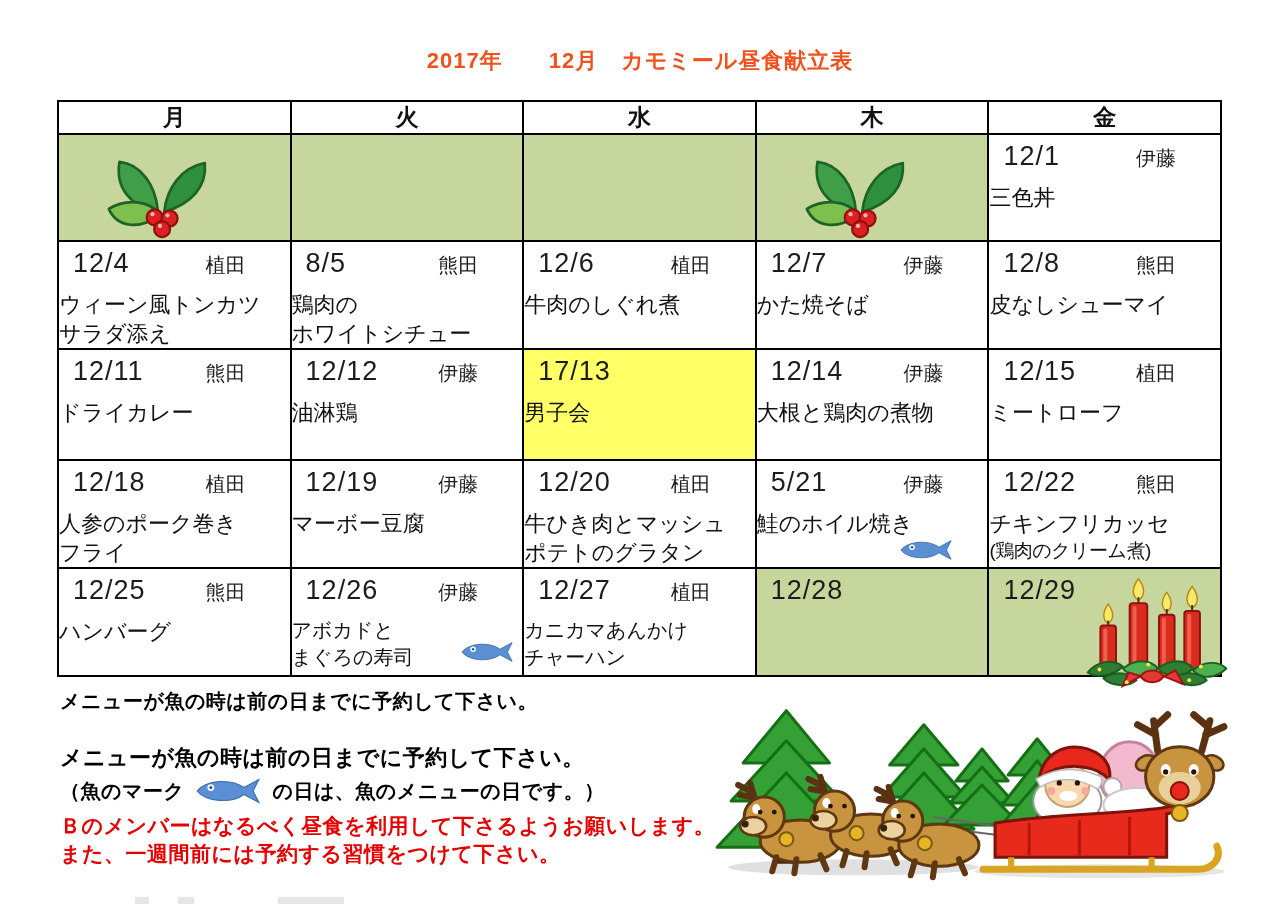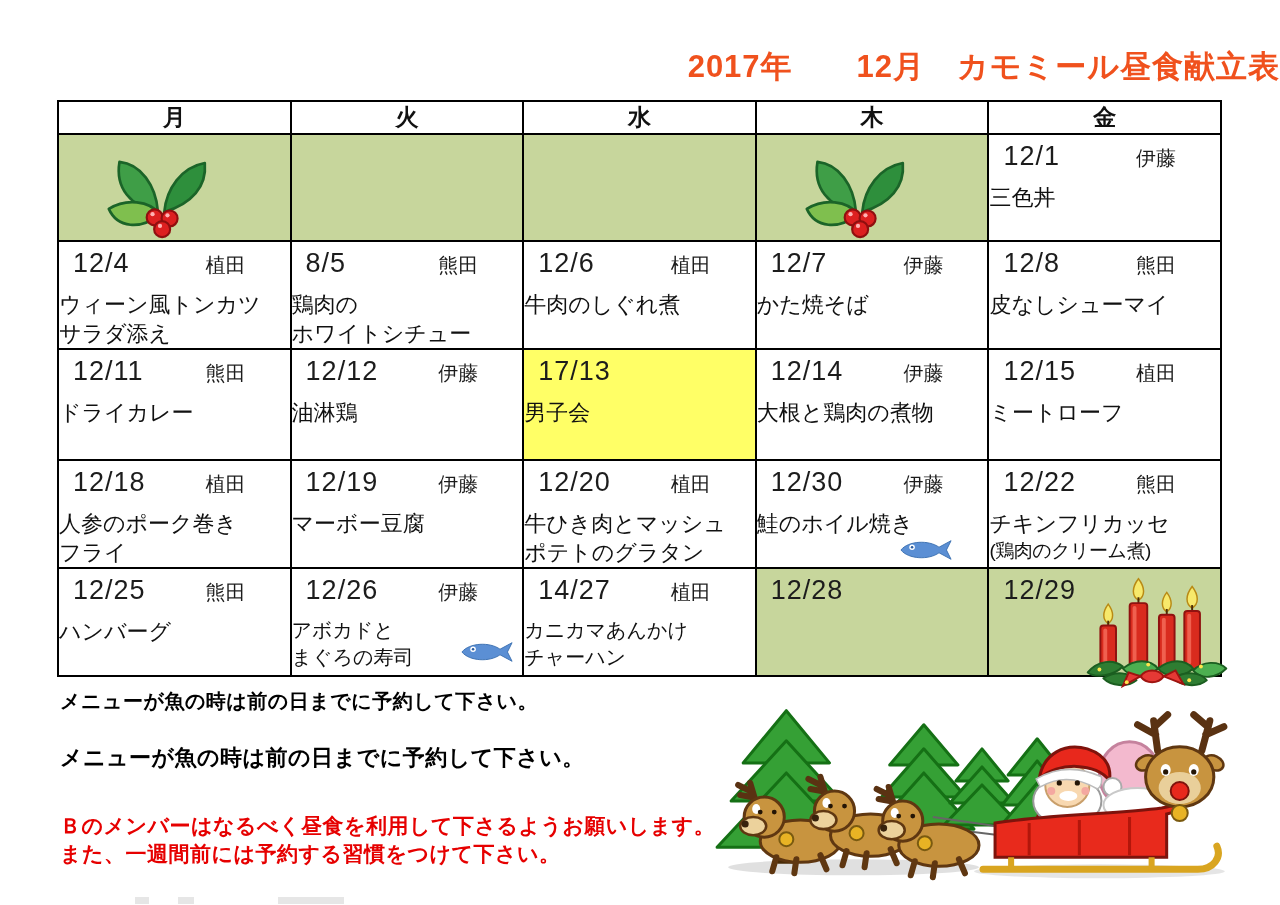--- a/index.html
+++ b/index.html
@@ -3,22 +3,22 @@
 <meta charset="utf-8">
 <style>
   *{margin:0;padding:0;box-sizing:border-box}
   html,body{width:1280px;height:905px}
   body{
     position:relative;background:#fff;overflow:hidden;
     font-family:"Liberation Sans","DejaVu Sans",sans-serif;color:#111;
   }
   
   .page-title{
-    position:absolute;top:46px;left:0;width:100%;text-align:right;
-    font-size:31px;font-weight:bold;letter-spacing:1px;
+    position:absolute;top:46px;left:0;width:100%;text-align:center;
+    font-size:22px;font-weight:bold;letter-spacing:1px;
     color:var(--title-orange,#f0511d);
   }
   
   table.cal{
     position:absolute;left:57px;top:100px;width:1165px;
     border-collapse:collapse;table-layout:fixed;background:#fff;
   }
   .cal th,.cal td{border:2px solid #000;vertical-align:top;position:relative}
   .cal th{
     height:28px;vertical-align:middle;text-align:center;
@@ -300,21 +300,21 @@
           <span class="date">12/20</span>
           <span class="staff">植田</span>
         </div>
         <div class="menu">
           <div>牛ひき肉とマッシュ</div>
           <div>ポテトのグラタン</div>
         </div>
       </td>
       <td>
         <div class="cell-head">
-          <span class="date">12/30</span>
+          <span class="date">5/21</span>
           <span class="staff">伊藤</span>
         </div>
         <div class="menu">
           <div>鮭のホイル焼き</div>
         </div>
         <svg class="fish-icon fish-1221">
             <use href="#sym-fish"></use>
           </svg>
       </td>
       <td>
@@ -347,21 +347,21 @@
         <div class="menu tight">
           <div>アボカドと</div>
           <div>まぐろの寿司</div>
         </div>
         <svg class="fish-icon fish-1226">
             <use href="#sym-fish"></use>
           </svg>
       </td>
       <td>
         <div class="cell-head">
-          <span class="date">14/27</span>
+          <span class="date">12/27</span>
           <span class="staff">植田</span>
         </div>
         <div class="menu tight">
           <div>カニカマあんかけ</div>
           <div>チャーハン</div>
         </div>
       </td>
       <td class="green">
         <div class="cell-head">
           <span class="date">12/28</span>
@@ -375,20 +375,27 @@
             <use href="#sym-candles"></use>
           </svg>
       </td>
     </tr>
   </tbody>
 </table>
 
 <div class="notes">
   <div class="note-line1">メニューが魚の時は前の日までに予約して下さい。</div>
   <div class="note-line2">メニューが魚の時は前の日までに予約して下さい。</div>
+  <div class="note-line3">
+    <span>（魚のマーク</span>
+    <svg class="note-fish">
+        <use href="#sym-fish"></use>
+      </svg>
+    <span>の日は、魚のメニューの日です。）</span>
+  </div>
 </div>
 
 <div class="warnings">
   <div>Ｂのメンバーはなるべく昼食を利用して下さるようお願いします。</div>
   <div>また、一週間前には予約する習慣をつけて下さい。</div>
 </div>
 
 <svg class="scene" viewBox="0 0 560 190">
   <ellipse cx="155" cy="168" rx="125" ry="8" fill="#000" opacity="0.12"></ellipse>
   <ellipse cx="400" cy="172" rx="125" ry="7" fill="#000" opacity="0.10"></ellipse>

